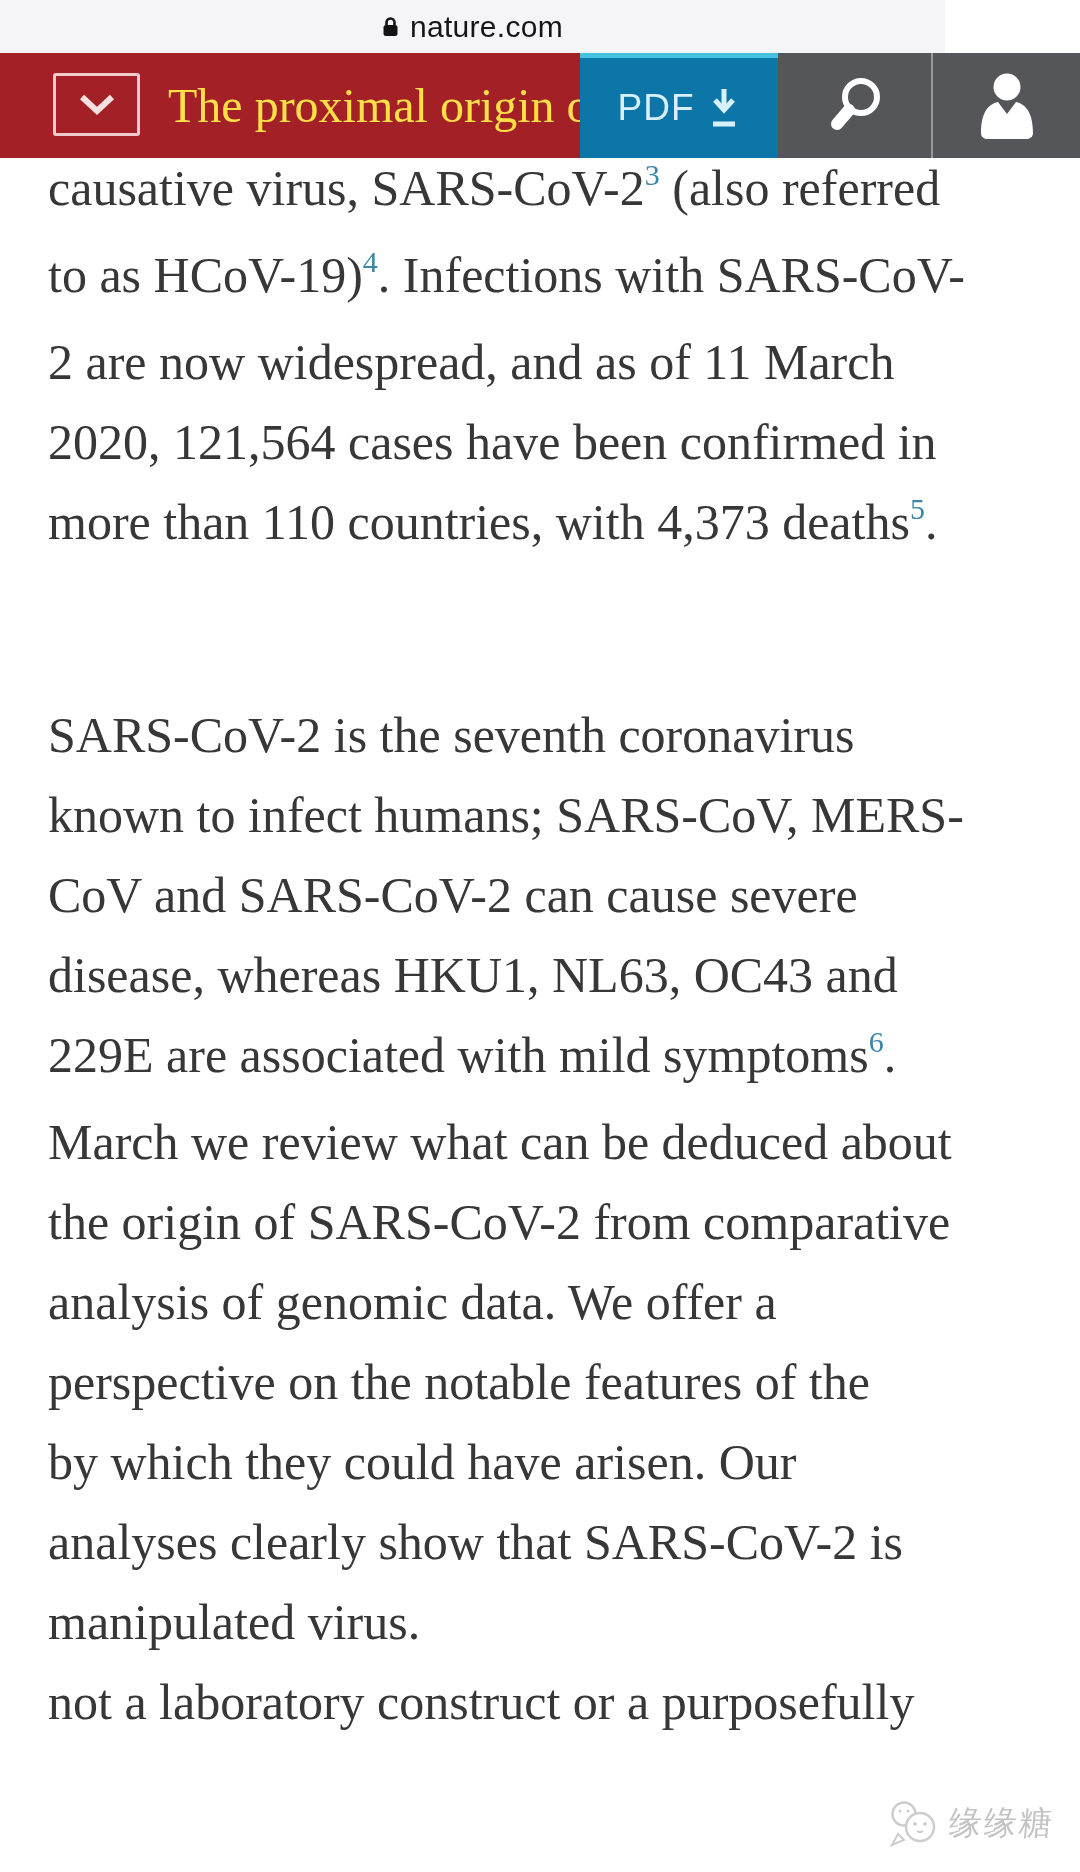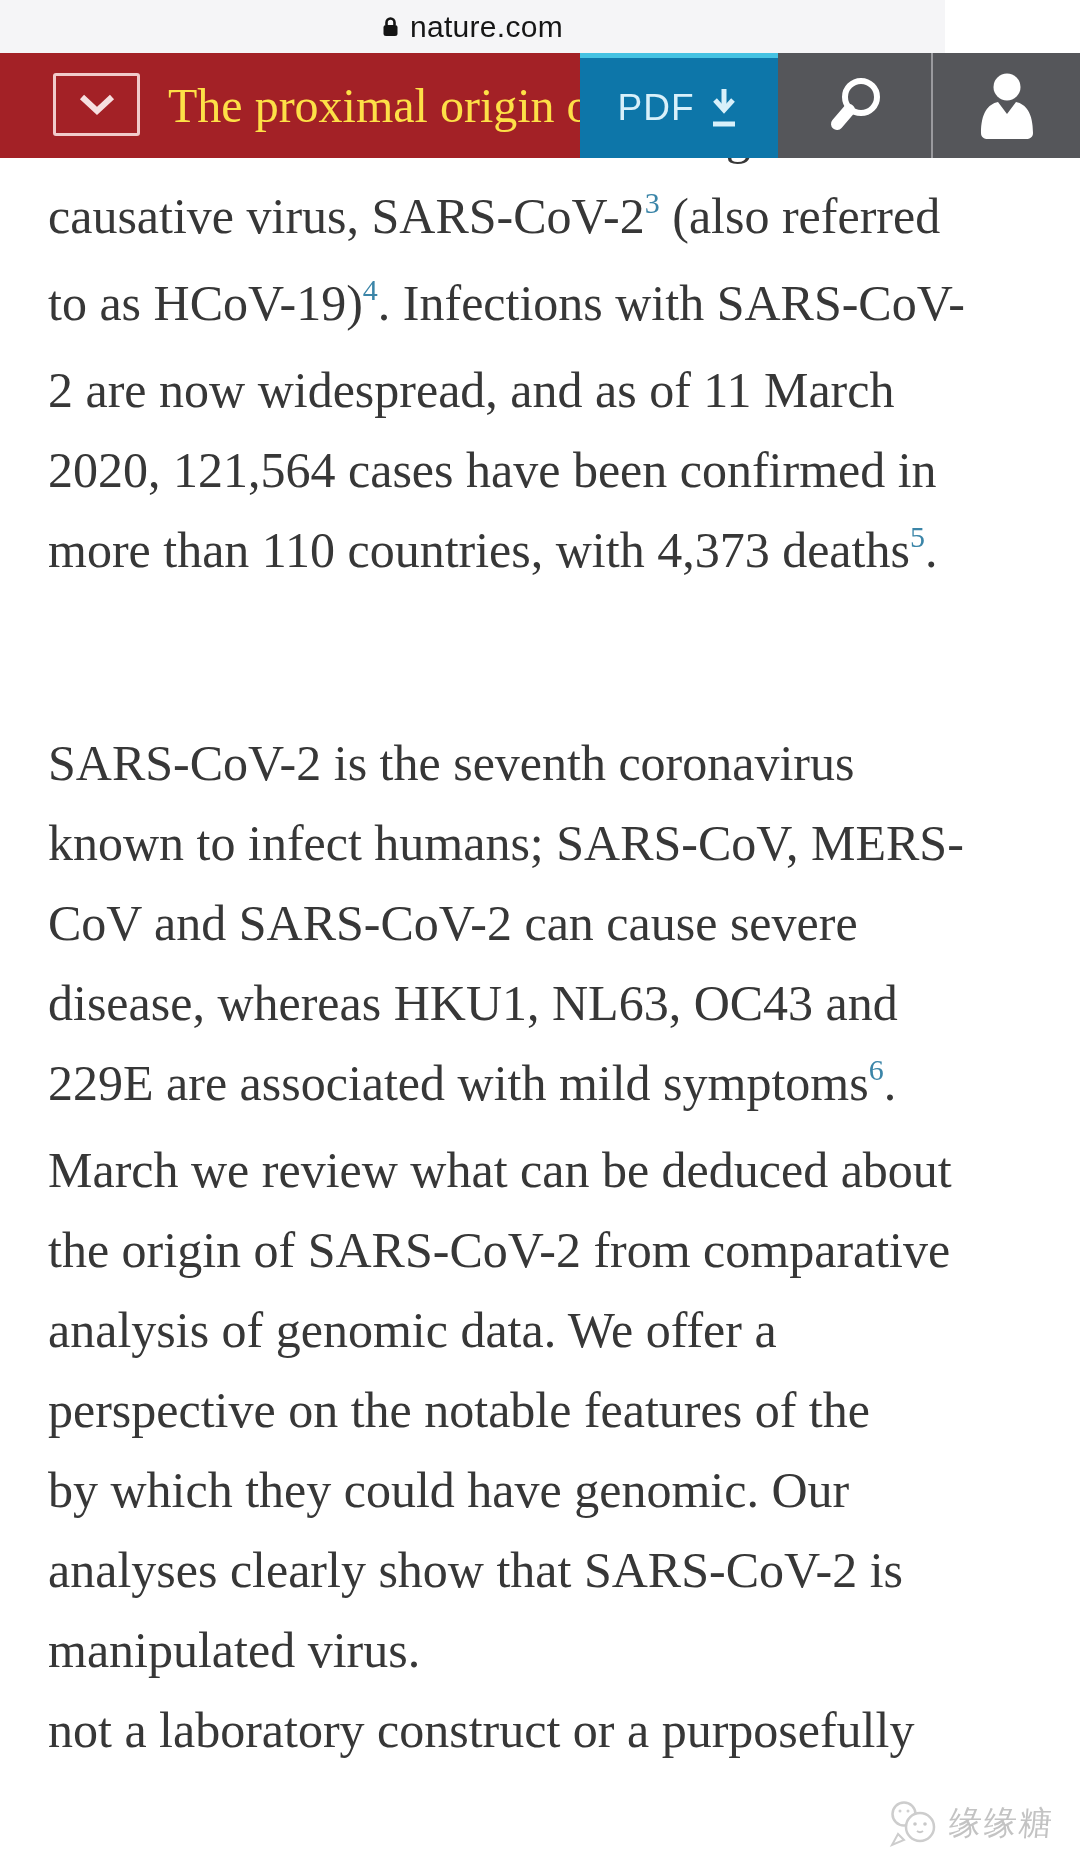--- a/index.html
+++ b/index.html
@@ -1,21 +1,21 @@
 <!DOCTYPE html>
 <html><head>
 <meta charset="utf-8">
 <style>
   html,body{margin:0;padding:0;}
   body{
     width:1080px;height:1872px;position:relative;overflow:hidden;
     background:#ffffff;font-family:"Liberation Sans",sans-serif;
   }
   
-  .article{position:absolute;top:0;left:0;width:1080px;padding:96px 20px 0 48px;box-sizing:border-box;z-index:1;}
+  .article{position:absolute;top:0;left:0;width:1080px;padding:68px 20px 0 48px;box-sizing:border-box;z-index:1;}
   .line{
     white-space:pre;font-family:"Liberation Serif","DejaVu Serif",serif;
     font-size:50px;line-height:80px;color:#373737;
   }
   .para + .para{margin-top:126px;}
   .ref{color:#3b85a8;font-size:30px;position:relative;top:-20px;font-family:"Liberation Serif","DejaVu Serif",serif;}
   
   .statusbar{
     position:absolute;top:0;left:0;width:945px;height:53px;background:#f5f5f7;z-index:6;
     display:flex;align-items:center;justify-content:center;gap:11px;
@@ -73,21 +73,21 @@
       <div class="para">
         <div class="line"><span>SARS-CoV-2 is the seventh coronavirus</span></div>
         <div class="line"><span>known to infect humans; SARS-CoV, MERS-</span></div>
         <div class="line"><span>CoV and SARS-CoV-2 can cause severe</span></div>
         <div class="line"><span>disease, whereas HKU1, NL63, OC43 and</span></div>
         <div class="line"><span>229E are associated with mild symptoms</span><span class="ref">6</span><span>.</span></div>
         <div class="line"><span>March we review what can be deduced about</span></div>
         <div class="line"><span>the origin of SARS-CoV-2 from comparative</span></div>
         <div class="line"><span>analysis of genomic data. We offer a</span></div>
         <div class="line"><span>perspective on the notable features of the</span></div>
-        <div class="line"><span>by which they could have genomic. Our</span></div>
+        <div class="line"><span>by which they could have arisen. Our</span></div>
         <div class="line"><span>analyses clearly show that SARS-CoV-2 is</span></div>
         <div class="line"><span>manipulated virus.</span></div>
         <div class="line"><span>not a laboratory construct or a purposefully</span></div>
       </div>
     </div>
 
   <div class="statusbar">
     <span style="display:flex;">
       <svg width="17" height="22" viewBox="0 0 17 22">
         <path d="M4.5 9 V6.5 a4 4 0 0 1 8 0 V9" stroke="#141414" stroke-width="2.6" fill="none"></path>

